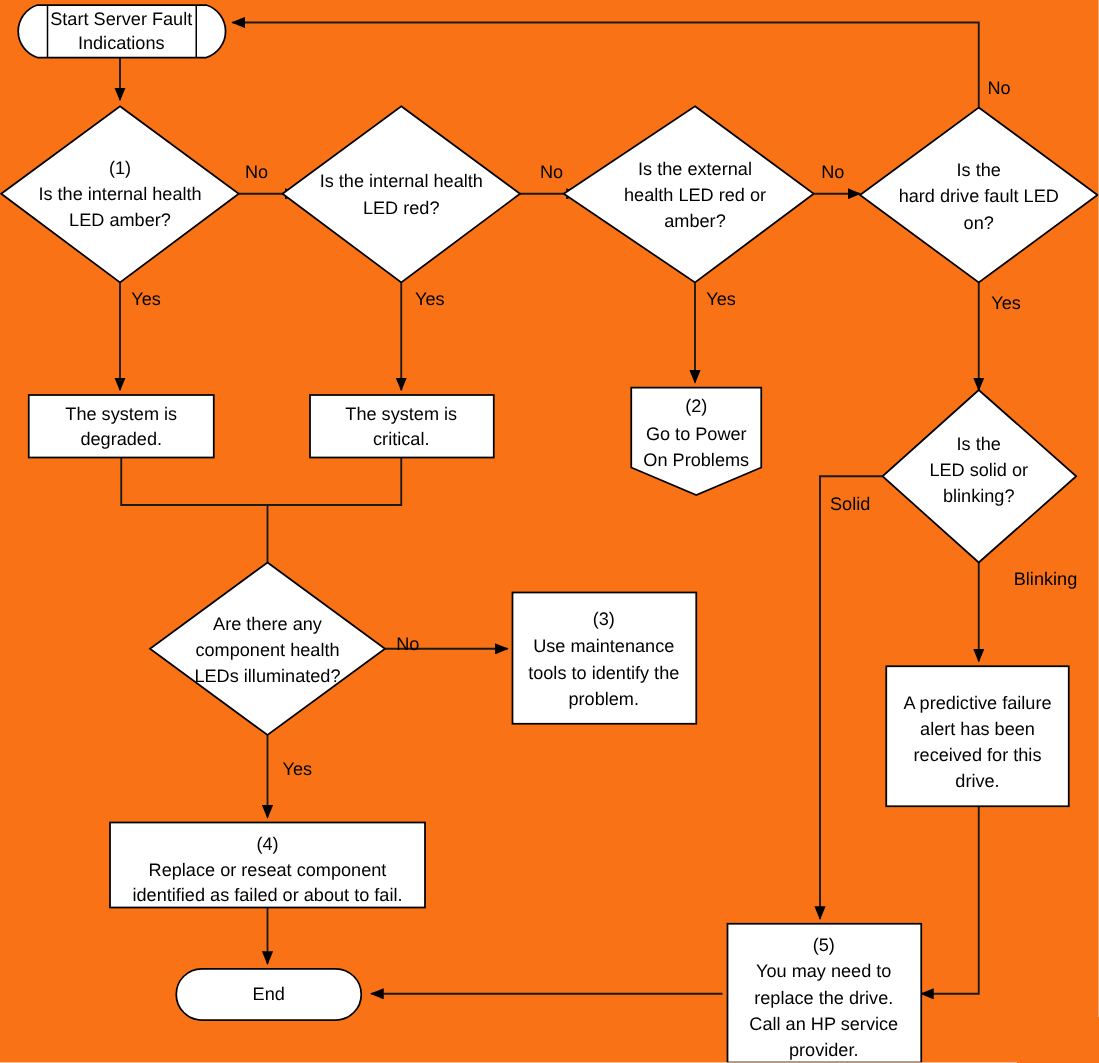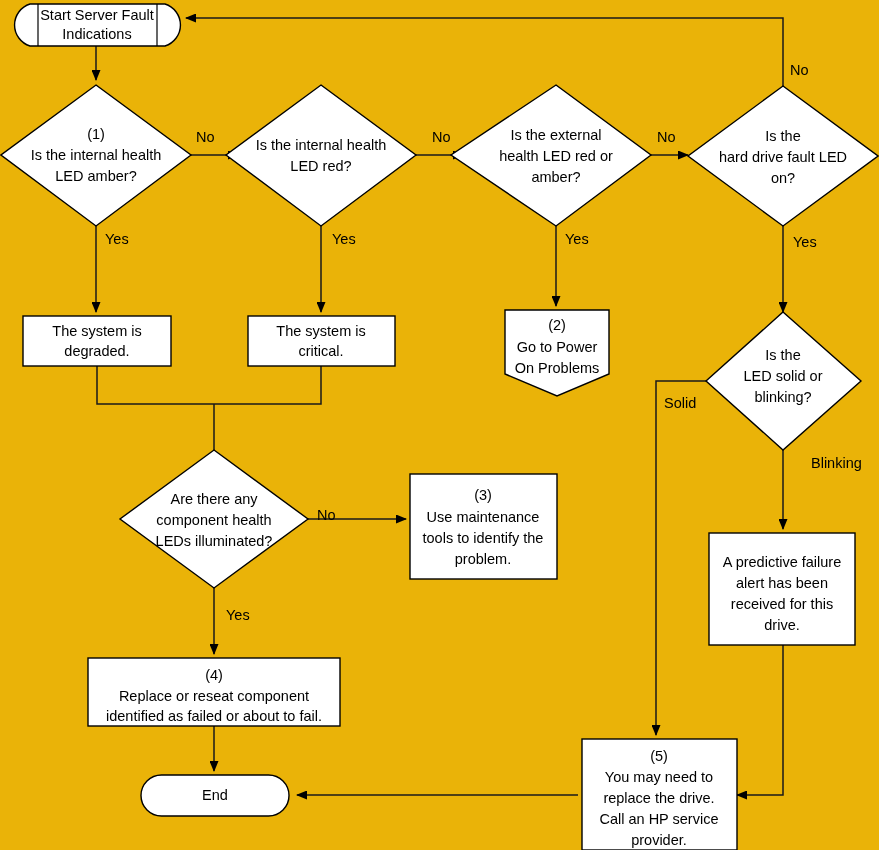--- a/index.html
+++ b/index.html
@@ -1,19 +1,19 @@
 <!DOCTYPE html>
 <html><head>
 <meta charset="utf-8">
 <style>
   html,body{margin:0;padding:0;background:#ffffff;}
   #root{
     position:relative;
     width:879px;height:850px;
-    background:#eab308;
+    background:#f97316;
     font-family:"Liberation Sans","DejaVu Sans",sans-serif;
     overflow:hidden;
   }
   #flow-svg{position:absolute;left:0;top:0;width:879px;height:850px;}
   .node-text{
     font-family:"Liberation Sans","DejaVu Sans",sans-serif;
     font-size:14.5px;
     fill:#000000;
     text-anchor:middle;
     dominant-baseline:middle;

